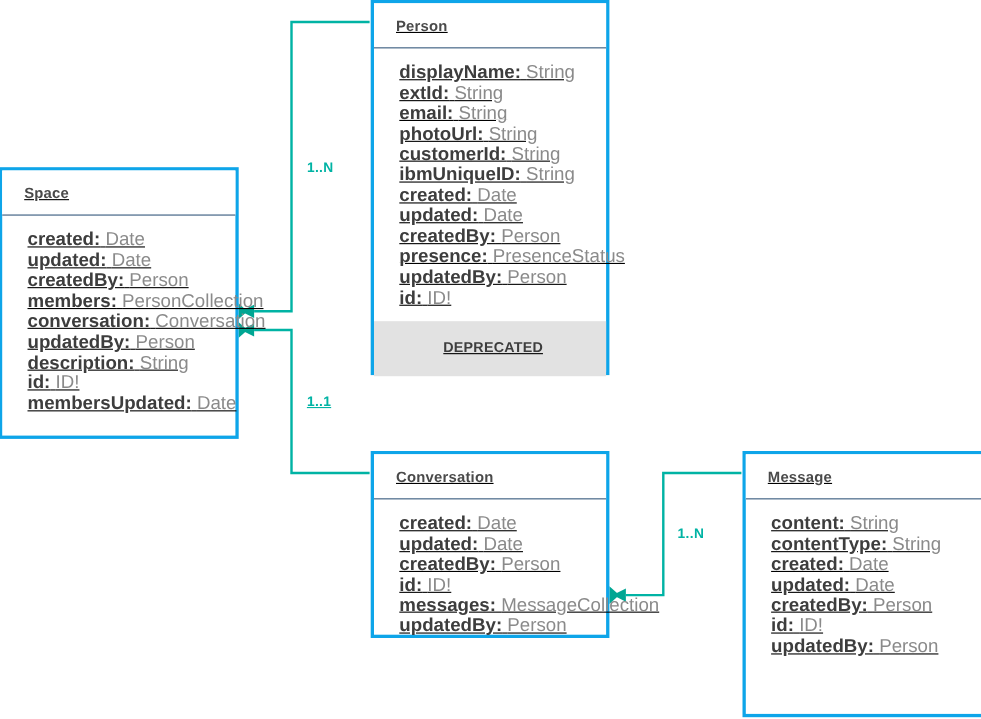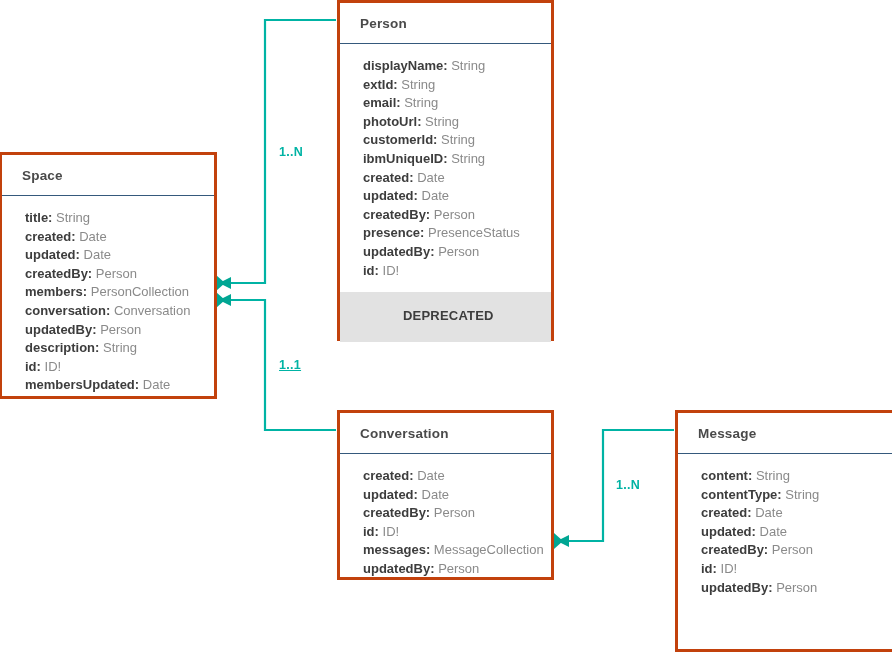--- a/index.html
+++ b/index.html
@@ -23,43 +23,44 @@
   svg.connectors {
     position: absolute;
     left: 0; top: 0;
     width: 892px;
     height: 654px;
     pointer-events: none;
   }
   .entity {
     position: absolute;
     box-sizing: border-box;
-    border: 3px solid #c2410c;
+    border: 3px solid #0ea5e9;
     background: #ffffff;
+    text-decoration: underline;
   }
   .entity-header {
     box-sizing: border-box;
     height: 41px;
     border-bottom: 1px solid #35597c;
     display: flex;
     align-items: center;
     padding-left: 20px;
     background: #ffffff;
   }
   .entity-title {
     font-size: 13.5px;
     font-weight: bold;
     color: #4a4a4a;
     letter-spacing: 0.2px;
   }
   .entity-body {
     padding: 13px 20px 12px 23px;
   }
   .field {
-    font-size: 13px;
+    font-size: 17px;
     line-height: 18.6px;
     color: #8a8a8a;
     white-space: nowrap;
   }
   .field .fname {
     font-weight: bold;
     color: #3d3d3d;
   }
   .section-deprecated {
     background: #e2e2e2;
@@ -106,21 +107,20 @@
       <path d="M 569 535 L 569 547 L 557 541 Z" fill="#00a693"></path>
       <path d="M 554 533 L 563 541 L 554 549 L 545 541 Z" fill="#00a693"></path>
     </g>
   </svg>
 
   <div class="entity" style="left:-1px; top:152px; width:218px; height:247px;">
     <div class="entity-header">
       <span class="entity-title">Space</span>
     </div>
     <div class="entity-body">
-      <div class="field"><span class="fname">title:</span> <span class="ftype">String</span></div>
       <div class="field"><span class="fname">created:</span> <span class="ftype">Date</span></div>
       <div class="field"><span class="fname">updated:</span> <span class="ftype">Date</span></div>
       <div class="field"><span class="fname">createdBy:</span> <span class="ftype">Person</span></div>
       <div class="field"><span class="fname">members:</span> <span class="ftype">PersonCollection</span></div>
       <div class="field"><span class="fname">conversation:</span> <span class="ftype">Conversation</span></div>
       <div class="field"><span class="fname">updatedBy:</span> <span class="ftype">Person</span></div>
       <div class="field"><span class="fname">description:</span> <span class="ftype">String</span></div>
       <div class="field"><span class="fname">id:</span> <span class="ftype">ID!</span></div>
       <div class="field"><span class="fname">membersUpdated:</span> <span class="ftype">Date</span></div>
     </div>

